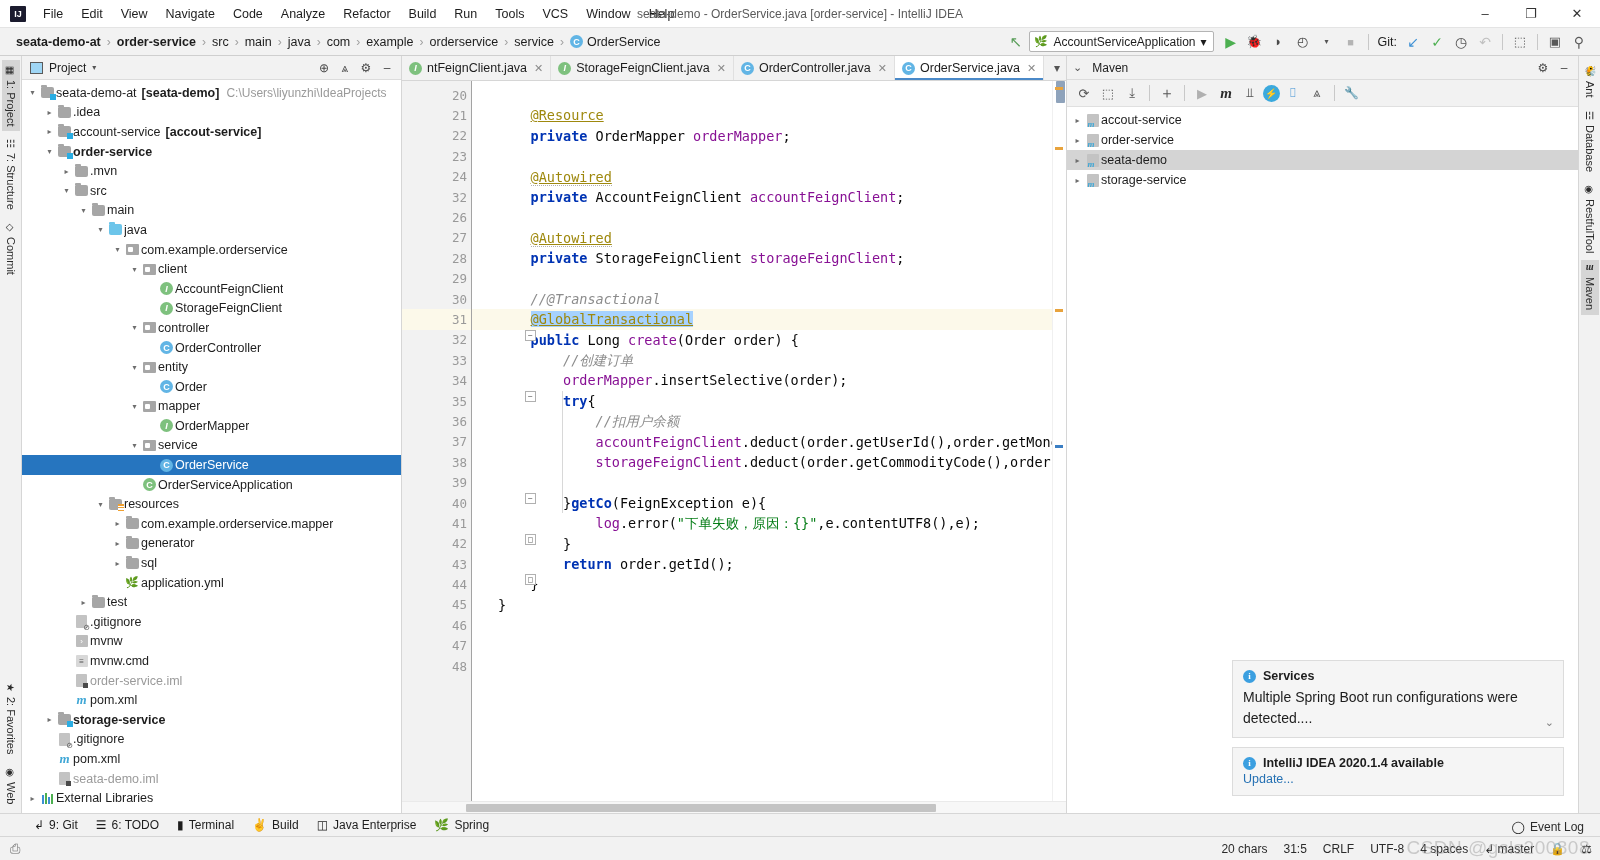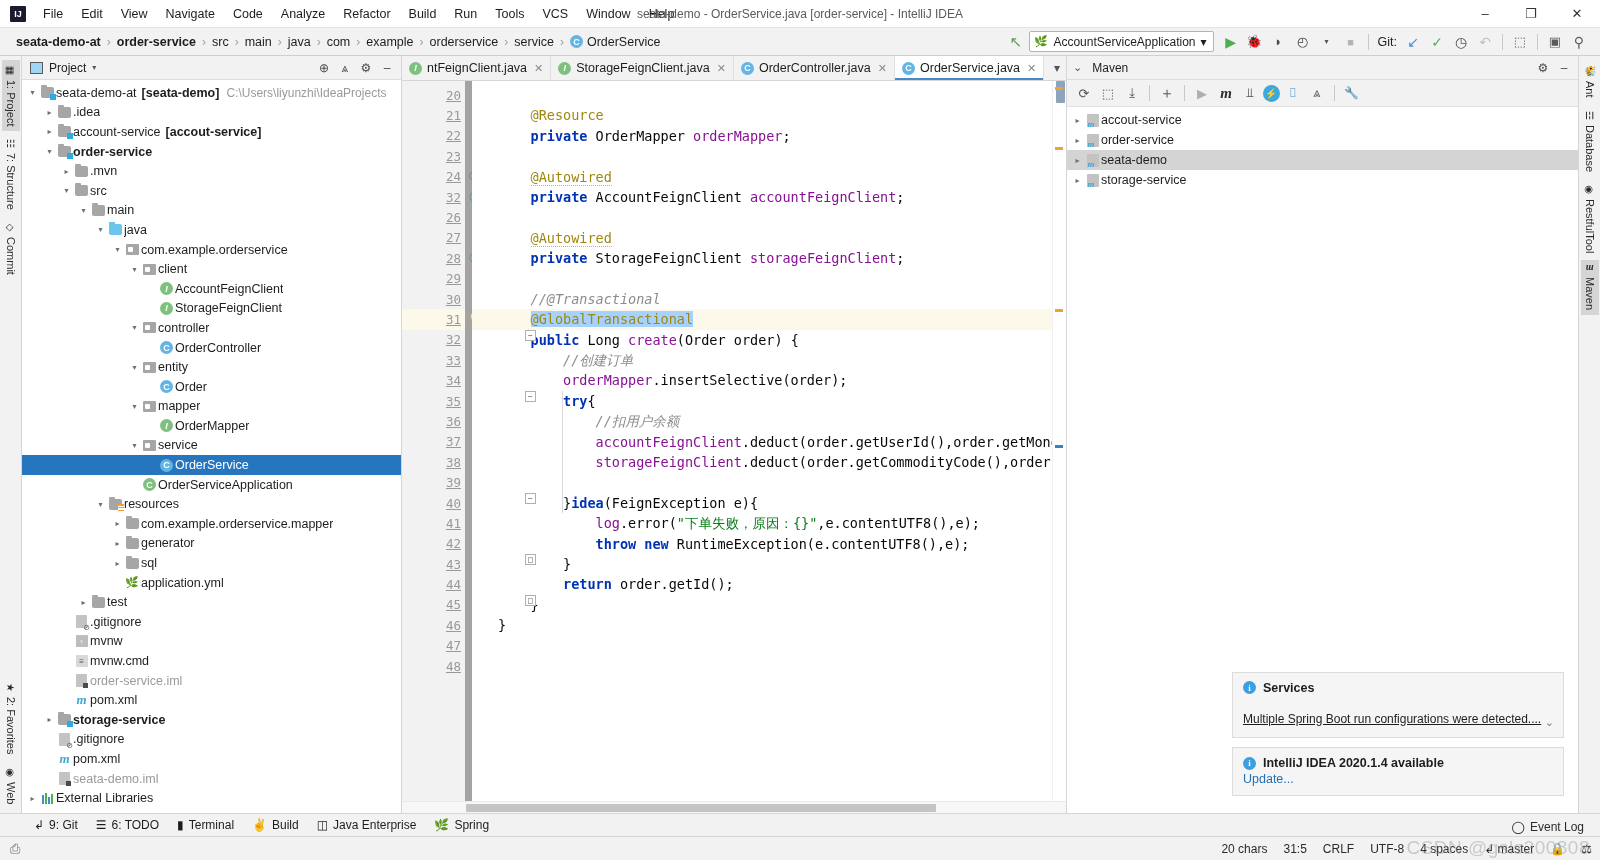--- a/index.html
+++ b/index.html
@@ -171,38 +171,38 @@
   .tab.active::after {
     content:''; position:absolute; bottom:0; left:0; right:0; height:2px; background:#4a89c8;
   }
   .tab .x { color: #8a8a8a; font-size: 11px; margin-left: 2px; }
   .tabs-extra { margin-left: auto; display: flex; align-items: center; padding: 0 6px; color: #555; }
 
   .code-wrap { flex: 1; display: flex; min-height: 0; position: relative; overflow: hidden; }
   .gutter {
     width: 70px; background: #f2f2f2; flex: 0 0 70px; padding-top: 4px;
     font-family: "DejaVu Sans Mono", monospace; font-size: 12.5px; color: #999;
-    position: relative; border-right: 7px solid #a3a3a3; text-decoration: underline;
+    position: relative; border-right: 1px solid #a3a3a3;
   }
   .gline {
     height: 20.4px; display: flex; align-items: center; justify-content: flex-end;
     padding-right: 4px; position: relative;
   }
   .gline.hl { background: #fcf9ea; }
   .gmark { position: absolute; right: -16px; width: 14px; text-align: center; font-size: 11px; }
   .codecol { flex: 1; position: relative; overflow: hidden; padding-top: 4px; background: #fff; }
   .cline {
     height: 20.4px; line-height: 20.4px; white-space: pre;
     font-family: "DejaVu Sans Mono", monospace; font-size: 13.5px;
     padding-left: 26px; color: #080808;
   }
   .cline.hl { background: #fcf9ea; }
   .indent-guide { position: absolute; width: 1px; background: #d8d8d8; }
   .kw { color: #0033b3; font-weight: bold; }
-  .ann { color: #9e880d; }
+  .ann { color: #9e880d; text-decoration: underline; }
   .cmt { color: #8c8c8c; font-style: italic; }
   .fld { color: #871094; }
   .str { color: #067d17; }
   .sel-hl { background: #a6d2ff; }
   .wavy { border-bottom: 1px dotted #b0b0b0; }
 
   .markers {
     width: 14px; flex: 0 0 14px; background: #fff; position: relative;
     border-left: 1px solid #f0f0f0;
   }
@@ -238,21 +238,21 @@
   .notif {
     background: #f5f5f5; border: 1px solid #dcdcdc; padding: 8px 10px 9px 10px;
     margin-bottom: 9px; position: relative;
   }
   .notif-head { display: flex; align-items: center; gap: 7px; font-weight: bold; font-size: 12.5px; }
   .info-dot {
     width: 13px; height: 13px; border-radius: 50%; background: #3b9fe0;
     color: #fff; font-size: 9px; font-weight: bold; display: flex;
     align-items: center; justify-content: center; font-family: "Liberation Serif", serif;
   }
-  .notif-body { font-size: 12px; margin-top: 16px; line-height: 1.45; color: #1d1d1d; text-decoration: underline; }
+  .notif-body { font-size: 14px; margin-top: 4px; line-height: 1.45; color: #1d1d1d; }
   .notif-link { color: #2470b3; font-size: 12.5px; margin-top: 2px; display: inline-block; }
   .notif-chev { position: absolute; right: 9px; bottom: 8px; color: #808080; font-size: 11px; }
 
   
   .twbar {
     height: 23px; background: #f2f2f2; border-top: 1px solid #d6d6d6;
     display: flex; align-items: center; padding-left: 26px; gap: 2px; flex: 0 0 23px;
   }
   .tw-btn {
     display: flex; align-items: center; gap: 5px; padding: 3px 8px;
@@ -841,23 +841,22 @@
             <div class="cline" style="position: relative;">    <span class="cmt">//@Transactional</span></div>
             <div class="cline hl" style="position: relative;">    <span class="ann sel-hl">@GlobalTransactional</span></div>
             <div class="cline" style="position: relative;"><span style="position:absolute;left:53px;width:11px;height:11px;border:1px solid #b0b0b0;background:#fff;font-size:8px;line-height:9px;text-align:center;color:#666;">−</span>    <span class="kw">public</span> Long <span class="fld">create</span>(Order order) {</div>
             <div class="cline" style="position: relative;">        <span class="cmt">//创建订单</span></div>
             <div class="cline" style="position: relative;">        <span class="fld">orderMapper</span>.insertSelective(order);</div>
             <div class="cline" style="position: relative;"><span style="position:absolute;left:53px;width:11px;height:11px;border:1px solid #b0b0b0;background:#fff;font-size:8px;line-height:9px;text-align:center;color:#666;">−</span>        <span class="kw">try</span>{</div>
             <div class="cline" style="position: relative;">            <span class="cmt">//扣用户余额</span></div>
             <div class="cline" style="position: relative;">            <span class="fld">accountFeignClient</span>.deduct(order.getUserId(),order.getMoney());</div>
             <div class="cline" style="position: relative;">            <span class="fld">storageFeignClient</span>.deduct(order.getCommodityCode(),order.getCo</div>
             <div class="cline" style="position: relative;">&nbsp;</div>
-            <div class="cline" style="position: relative;"><span style="position:absolute;left:53px;width:11px;height:11px;border:1px solid #b0b0b0;background:#fff;font-size:8px;line-height:9px;text-align:center;color:#666;">−</span>        }<span class="kw">idea</span>(FeignException e){</div>
+            <div class="cline" style="position: relative;"><span style="position:absolute;left:53px;width:11px;height:11px;border:1px solid #b0b0b0;background:#fff;font-size:8px;line-height:9px;text-align:center;color:#666;">−</span>        }<span class="kw">getCo</span>(FeignException e){</div>
             <div class="cline" style="position: relative;">            <span class="fld">log</span>.error(<span class="str">"下单失败，原因：{}"</span>,e.contentUTF8(),e);</div>
-            <div class="cline" style="position: relative;">            <span class="kw">throw new</span> RuntimeException(e.contentUTF8(),e);</div>
             <div class="cline" style="position: relative;"><span style="position:absolute;left:53px;width:11px;height:11px;border:1px solid #b0b0b0;background:#fff;font-size:8px;line-height:9px;text-align:center;color:#666;">□</span>        }</div>
             <div class="cline" style="position: relative;">        <span class="kw">return</span> order.getId();</div>
             <div class="cline" style="position: relative;"><span style="position:absolute;left:53px;width:11px;height:11px;border:1px solid #b0b0b0;background:#fff;font-size:8px;line-height:9px;text-align:center;color:#666;">□</span>    }</div>
             <div class="cline" style="position: relative;">}</div>
             <div class="cline" style="position: relative;">&nbsp;</div>
             <div class="indent-guide" style="left: 90px; top: 310px; height: 122.4px;"></div>
           </div>
         <div class="markers" id="markers">
           <div class="vthumb" style="top:0;height:22px;background:#8fa3bb;"></div>
         <div class="marker" style="top: 6px; background: rgb(232, 163, 61);"></div>

